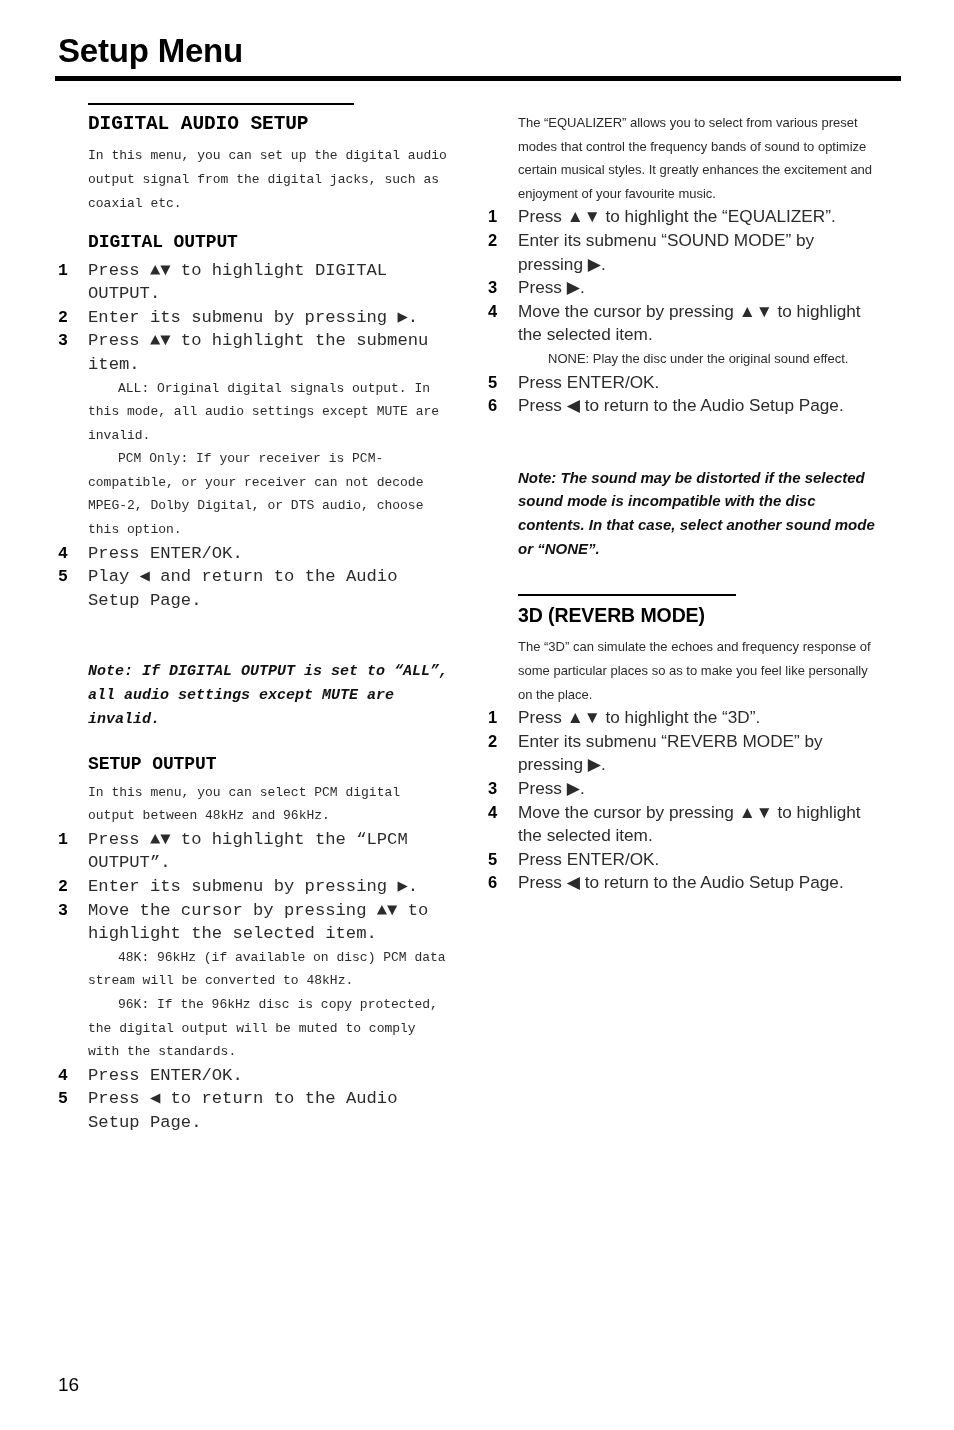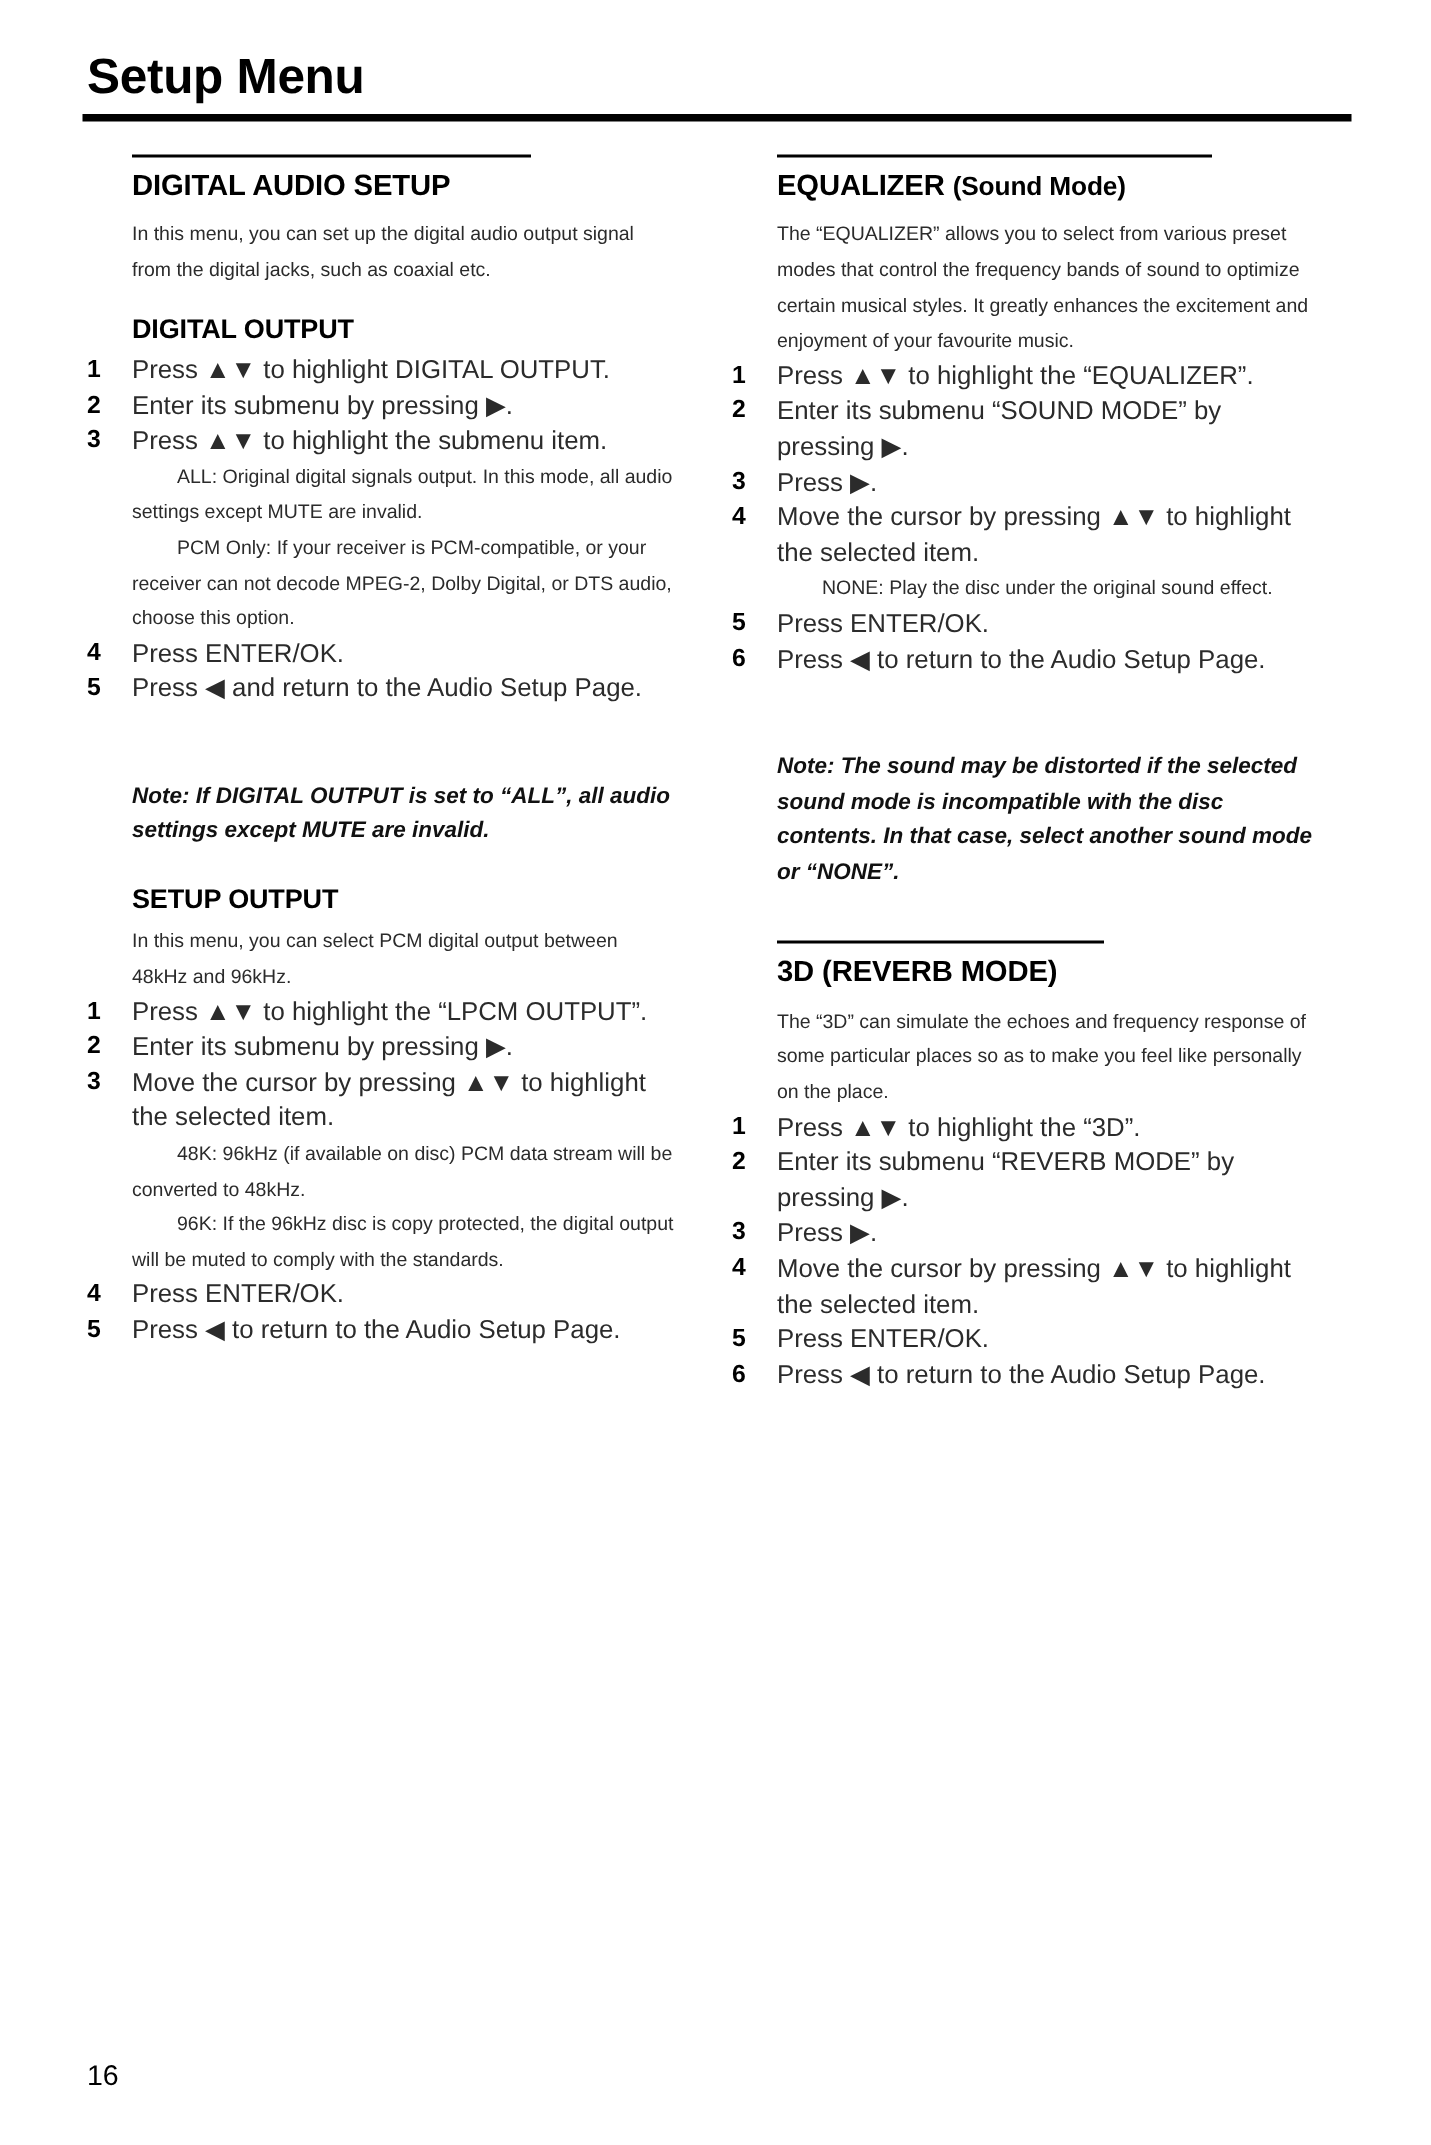--- a/index.html
+++ b/index.html
@@ -30,21 +30,21 @@
     width:846px; height:5px;
     background:#000;
   }
 
   
   .col{
     position:absolute;
     top:103px;
     width:392px;
   }
-  .col-left  { left:58px;  }
+  .col-left  { left:58px;font-family:Liberation Mono, monospace;  }
   .col-right { left:488px; }
 
   
   .sec-head{
     margin-left:30px;
     padding-top:9px;
     font-weight:bold;
     font-size:19.5px;
     letter-spacing:-0.1px;
     color:#000;
@@ -166,21 +166,21 @@
 
     <div class="para indent">ALL: Original digital signals output. In this mode, all audio settings except MUTE are invalid.</div>
     <div class="para indent">PCM Only: If your receiver is PCM-compatible, or your receiver can not decode MPEG-2, Dolby Digital, or DTS audio, choose this option.</div>
 
     <div class="step">
       <span class="num">4</span>
       <span class="txt">Press ENTER/OK.</span>
     </div>
     <div class="step">
       <span class="num">5</span>
-      <span class="txt">Press ◀ and return to the Audio Setup Page.</span>
+      <span class="txt">Play ◀ and return to the Audio Setup Page.</span>
     </div>
 
     <div class="sp16"></div>
     <div class="note">Note: If DIGITAL OUTPUT is set to “ALL”, all audio settings except MUTE are invalid.</div>
 
     <div class="sp22"></div>
     <div class="sub-head">SETUP OUTPUT</div>
     <div class="sp4"></div>
     <div class="para">In this menu, you can select PCM digital output between 48kHz and 96kHz.</div>
 
@@ -206,24 +206,20 @@
     </div>
     <div class="step">
       <span class="num">5</span>
       <span class="txt">Press ◀ to return to the Audio Setup Page.</span>
     </div>
 
   </div>
 
   <div class="col col-right">
 
-    <div class="sec-head">
-      <span class="hrule" style="width:290px;"></span>
-      <span>EQUALIZER</span><span>&nbsp;</span><span class="small">(Sound Mode)</span>
-    </div>
 
     <div class="sp8"></div>
     <div class="para">The “EQUALIZER” allows you to select from various preset modes that control the frequency bands of sound to optimize certain musical styles. It greatly enhances the excitement and enjoyment of your favourite music.</div>
 
     <div class="step">
       <span class="num">1</span>
       <span class="txt">Press ▲▼ to highlight the “EQUALIZER”.</span>
     </div>
     <div class="step">
       <span class="num">2</span>

